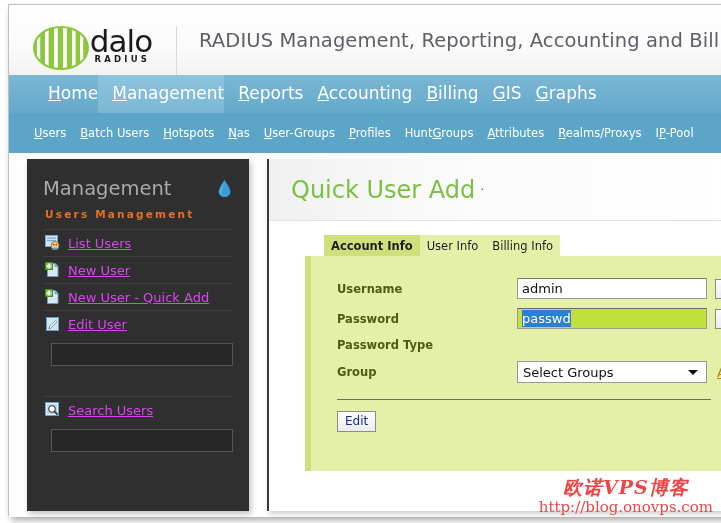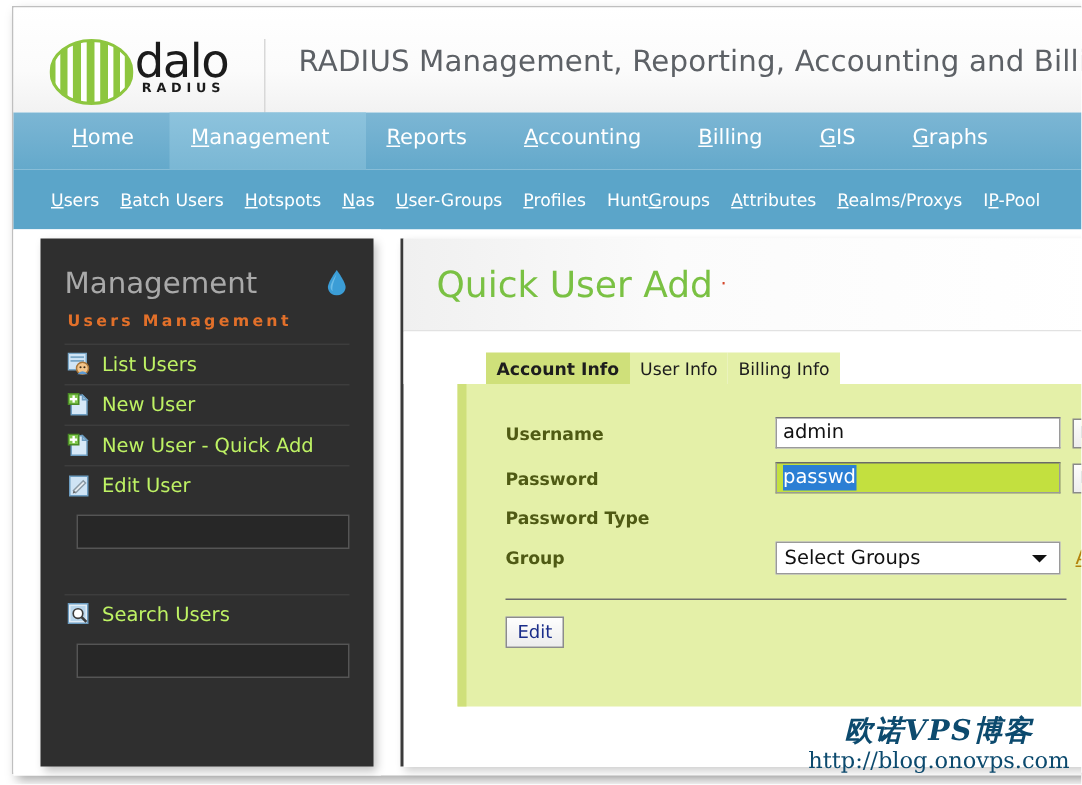--- a/index.html
+++ b/index.html
@@ -92,29 +92,29 @@
   
   #nav-main {
     height: 38px;
     background: linear-gradient(to bottom, #7cb6d4 0%, #64a9cb 100%);
     display: flex;
     align-items: flex-end;
     padding-left: 25px;
     position: relative;
   }
   .nav-tab {
-    padding: 3px 24px 7px 14px;
-    font-size: 14px;
+    padding: 3px 0 7px 14px;
+    font-size: 17px;
     color: #ffffff;
     cursor: pointer;
     line-height: 26px;
     white-space: nowrap;
     height: 38px;
     display: flex;
-    align-items: center;
+    align-items: flex-end;
   }
   .nav-tab.active {
     background: linear-gradient(to bottom, #8dc3dd 0%, #7ab7d4 100%);
   }
   .nav-tab u { text-decoration: underline; }
 
   
   #nav-sub {
     height: 40px;
     background: #5ba5c9;
@@ -175,23 +175,24 @@
     letter-spacing: 2.2px;
     margin: 6px 0 9px 2px;
   }
   .side-item {
     display: flex;
     align-items: center;
     gap: 7px;
     padding: 5px 2px 5px 2px;
     border-top: 1px solid #3d3d3d;
     font-size: 13px;
-    color: #bef264;
+    color: #d946ef;
     cursor: pointer;
     white-space: nowrap;
+    text-decoration: underline;
   }
   .side-icon {
     width: 16px; height: 16px;
     flex: 0 0 16px;
     position: relative;
   }
   .side-input {
     width: 100%;
     height: 23px;
     margin: 6px 0 10px 8px;
@@ -359,21 +360,21 @@
     cursor: pointer;
     font-family: "DejaVu Sans", "Liberation Sans", sans-serif;
   }
 
   
   #watermark {
     position: absolute;
     right: 8px;
     bottom: 8px;
     text-align: center;
-    color: #0c4a6e;
+    color: #ef4444;
     pointer-events: none;
   }
   #wm-cn {
     font-family: "DejaVu Serif", "Liberation Serif", serif;
     font-size: 19px;
     font-weight: bold;
     font-style: italic;
     letter-spacing: 1px;
     line-height: 1.1;
   }

